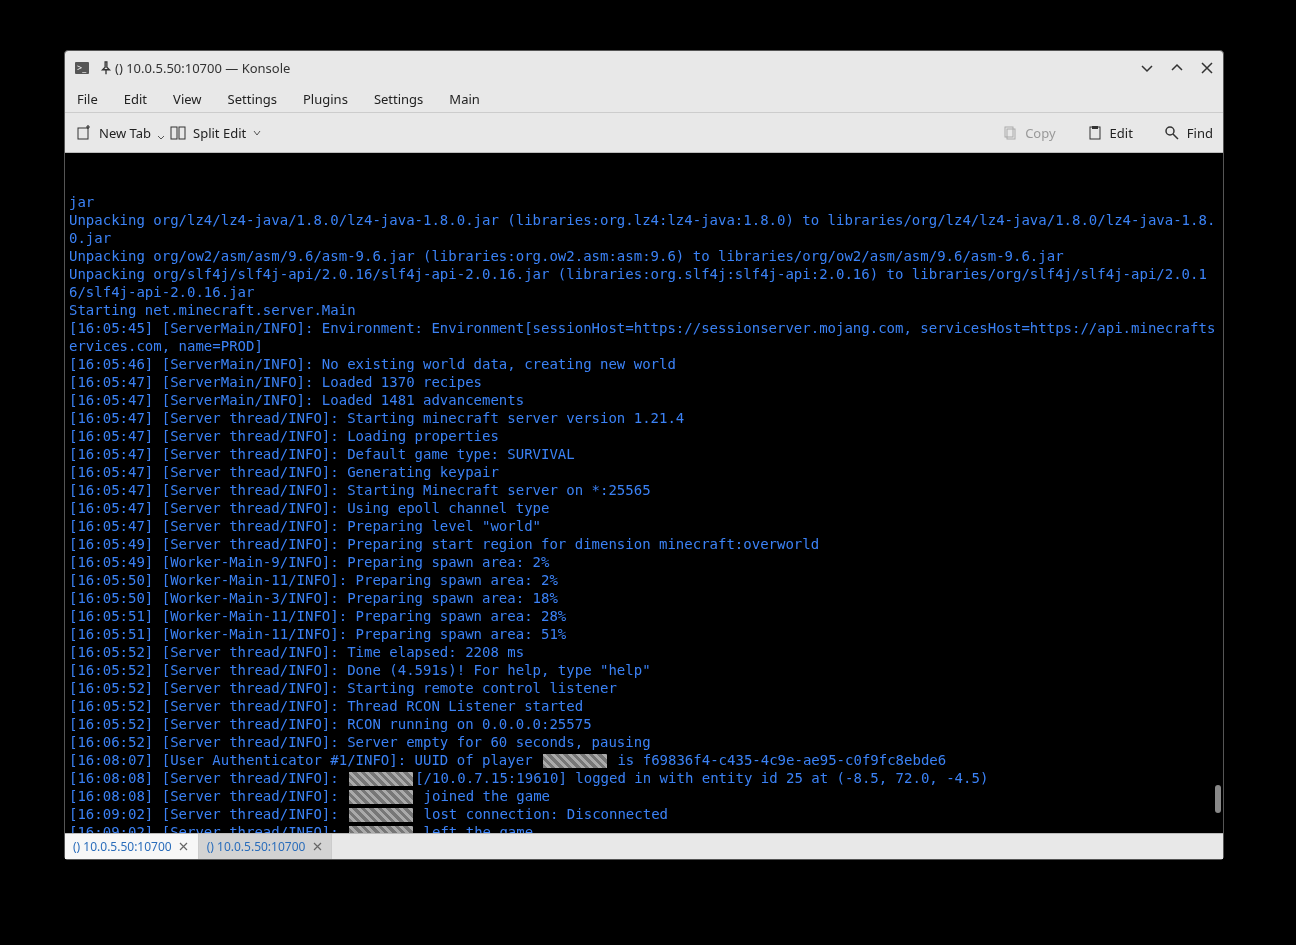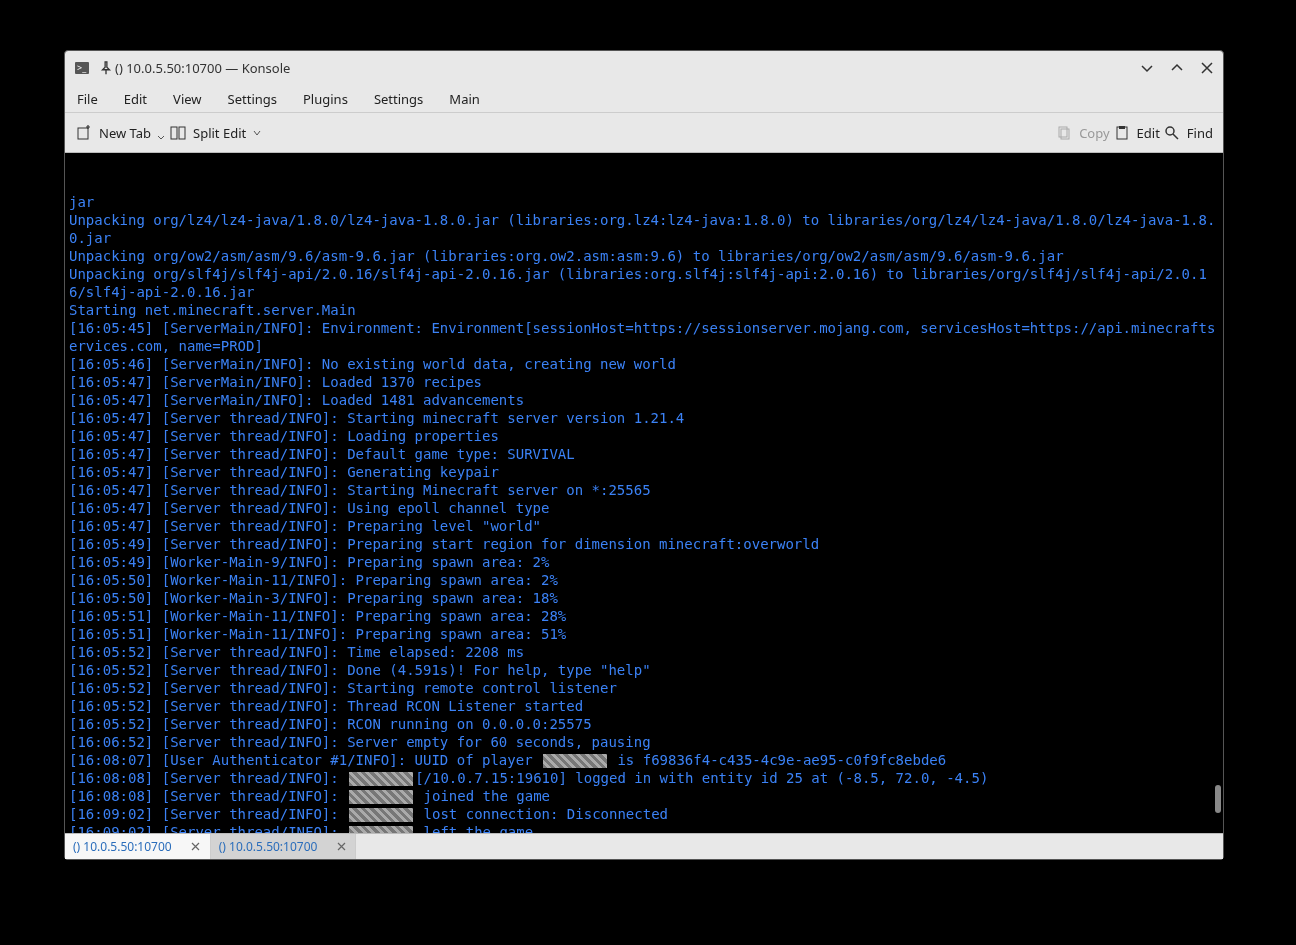--- a/index.html
+++ b/index.html
@@ -63,21 +63,21 @@
   .toolbar {
     height: 40px;
     display: flex;
     align-items: center;
     padding: 0 10px;
     font-size: 13px;
     color: #222;
     border-bottom: 1px solid #bbb;
   }
   .toolbar-left { display: flex; align-items: center; gap: 4px; }
-  .toolbar-right { margin-left: auto; display: flex; align-items: center; gap: 3px; }
+  .toolbar-right { margin-left: auto; display: flex; align-items: center; gap: 30px; }
   .tbtn { display: flex; align-items: center; gap: 6px; cursor: pointer; }
   .tbtn.disabled { color: #999; }
   .icon18 { width: 18px; height: 18px; display:inline-flex; align-items:center; justify-content:center; }
   .terminal {
     flex: 1;
     background: #000;
     color: #3b82f6;
     font-family: "DejaVu Sans Mono", "Menlo", "Consolas", monospace;
     font-size: 14px;
     line-height: 18px;
@@ -116,21 +116,21 @@
     background: #e8e8e8;
     display: flex;
     align-items: stretch;
     font-size: 12px;
     border-top: 1px solid #bbb;
   }
   .tab {
     display: flex;
     align-items: center;
     padding: 0 8px;
-    gap: 18px;
+    gap: 6px;
     border-right: 1px solid #ccc;
     cursor: pointer;
   }
   .tab.active { background: #f7f7f7; color: #2a6dbb; }
   .tab.inactive { background: #d3d3d3; color: #2a6dbb; }
   .tab-close {
     width: 12px; height: 12px;
     display: inline-flex; align-items: center; justify-content: center;
     color: #555;
   }

